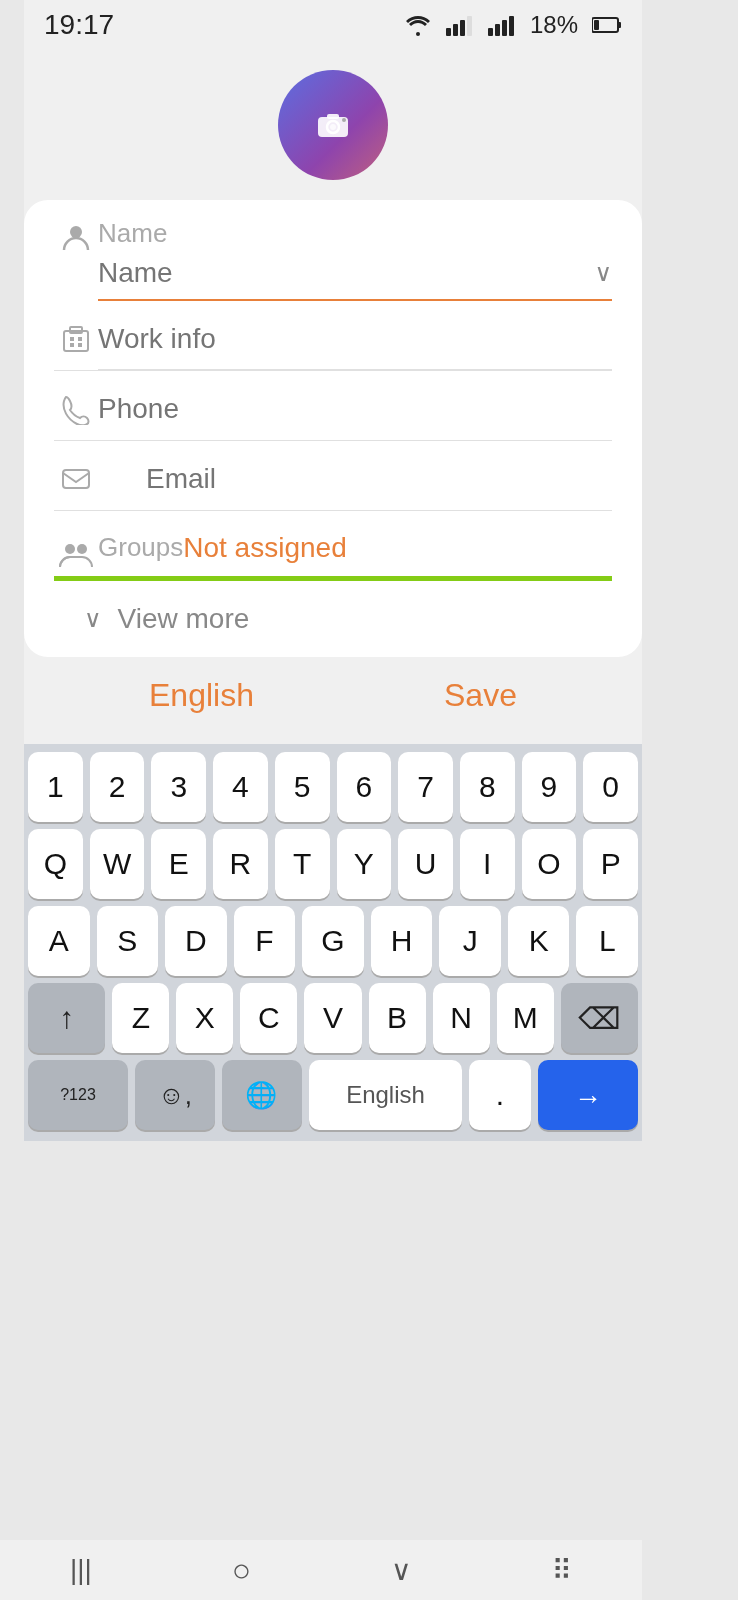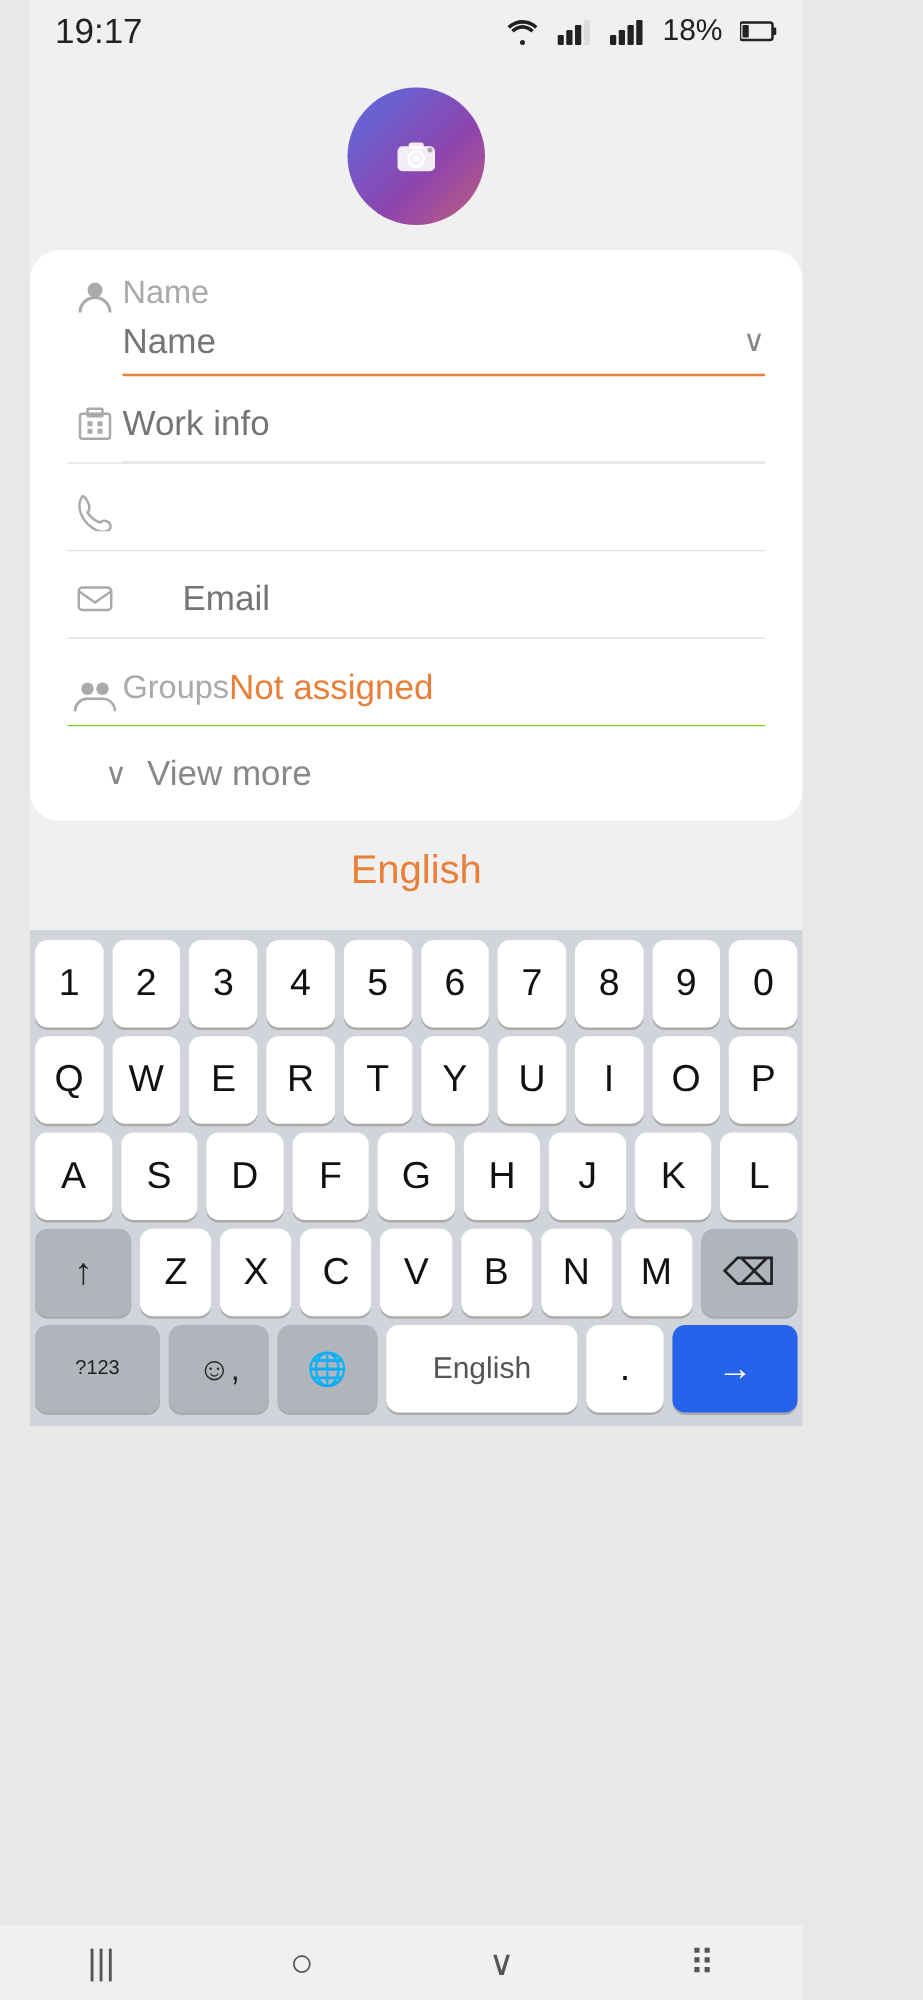--- a/index.html
+++ b/index.html
@@ -382,35 +382,38 @@
           <input class="field-input" type="text" style="color: rgb(187, 187, 187);" placeholder="Work info">
         </div>
       </div>
 
       <div class="field-row" style="border-bottom:1px solid #e0e0e0;">
         <div class="field-icon">
           <svg width="32" height="32" viewBox="0 0 32 32" fill="none">
             <path d="M6 4C6 4 8 4 10 8s2 7 0 9c0 0 4 6 10 8 2-2 5-2 7 0s2 5 0 6c0 0-4 3-10 0C7 26 2 16 4 8 5 5 6 4 6 4z" stroke="#aaa" stroke-width="2" fill="none"></path>
           </svg>
         </div>
+        <div class="field-content" style="padding-bottom:10px;">
+          <input class="field-input" type="tel" style="color: rgb(187, 187, 187);" placeholder="Phone">
+        </div>
       </div>
 
       <div class="field-row" style="border-bottom:1px solid #e0e0e0;">
         <div class="field-icon">
           <svg width="32" height="32" viewBox="0 0 32 32" fill="none">
             <rect x="3" y="7" width="26" height="18" rx="3" stroke="#aaa" stroke-width="2" fill="none"></rect>
             <path d="M3 10l13 9 13-9" stroke="#aaa" stroke-width="2" fill="none"></path>
           </svg>
         </div>
         <div class="field-content" style="padding-bottom:10px;margin-left:48px;">
           <input class="field-input" type="email" style="color: rgb(187, 187, 187);" placeholder="Email">
         </div>
       </div>
 
-      <div class="field-row" style="border-bottom:1px solid #84cc16; align-items:center;">
+      <div class="field-row" style="border-bottom:5px solid #84cc16; align-items:center;">
         <div class="field-icon">
           <svg width="36" height="32" viewBox="0 0 36 32" fill="none">
             <circle cx="12" cy="10" r="5" fill="#aaa"></circle>
             <circle cx="24" cy="10" r="5" fill="#aaa"></circle>
             <path d="M2 28c0-5.5 4.5-10 10-10" stroke="#aaa" stroke-width="2" fill="none"></path>
             <path d="M34 28c0-5.5-4.5-10-10-10H12c-5.5 0-10 4.5-10 10" stroke="#aaa" stroke-width="2" fill="none"></path>
           </svg>
         </div>
         <div class="field-content" style="padding-bottom:10px;">
           <div class="groups-row">
@@ -422,20 +425,21 @@
 
       <div class="view-more-row">
         <span class="view-more-chevron">∨</span>
         <span class="view-more-label">View more</span>
       </div>
     </div>
   </div>
 
   <div class="action-buttons">
     <button class="btn-cancel">English</button>
+    <button class="btn-save">Save</button>
   </div>
 
   <div class="keyboard-area">
     <div class="keyboard">
 
       <div class="key-row">
         <div class="key key-num">1</div>
         <div class="key key-num">2</div>
         <div class="key key-num">3</div>
         <div class="key key-num">4</div>

